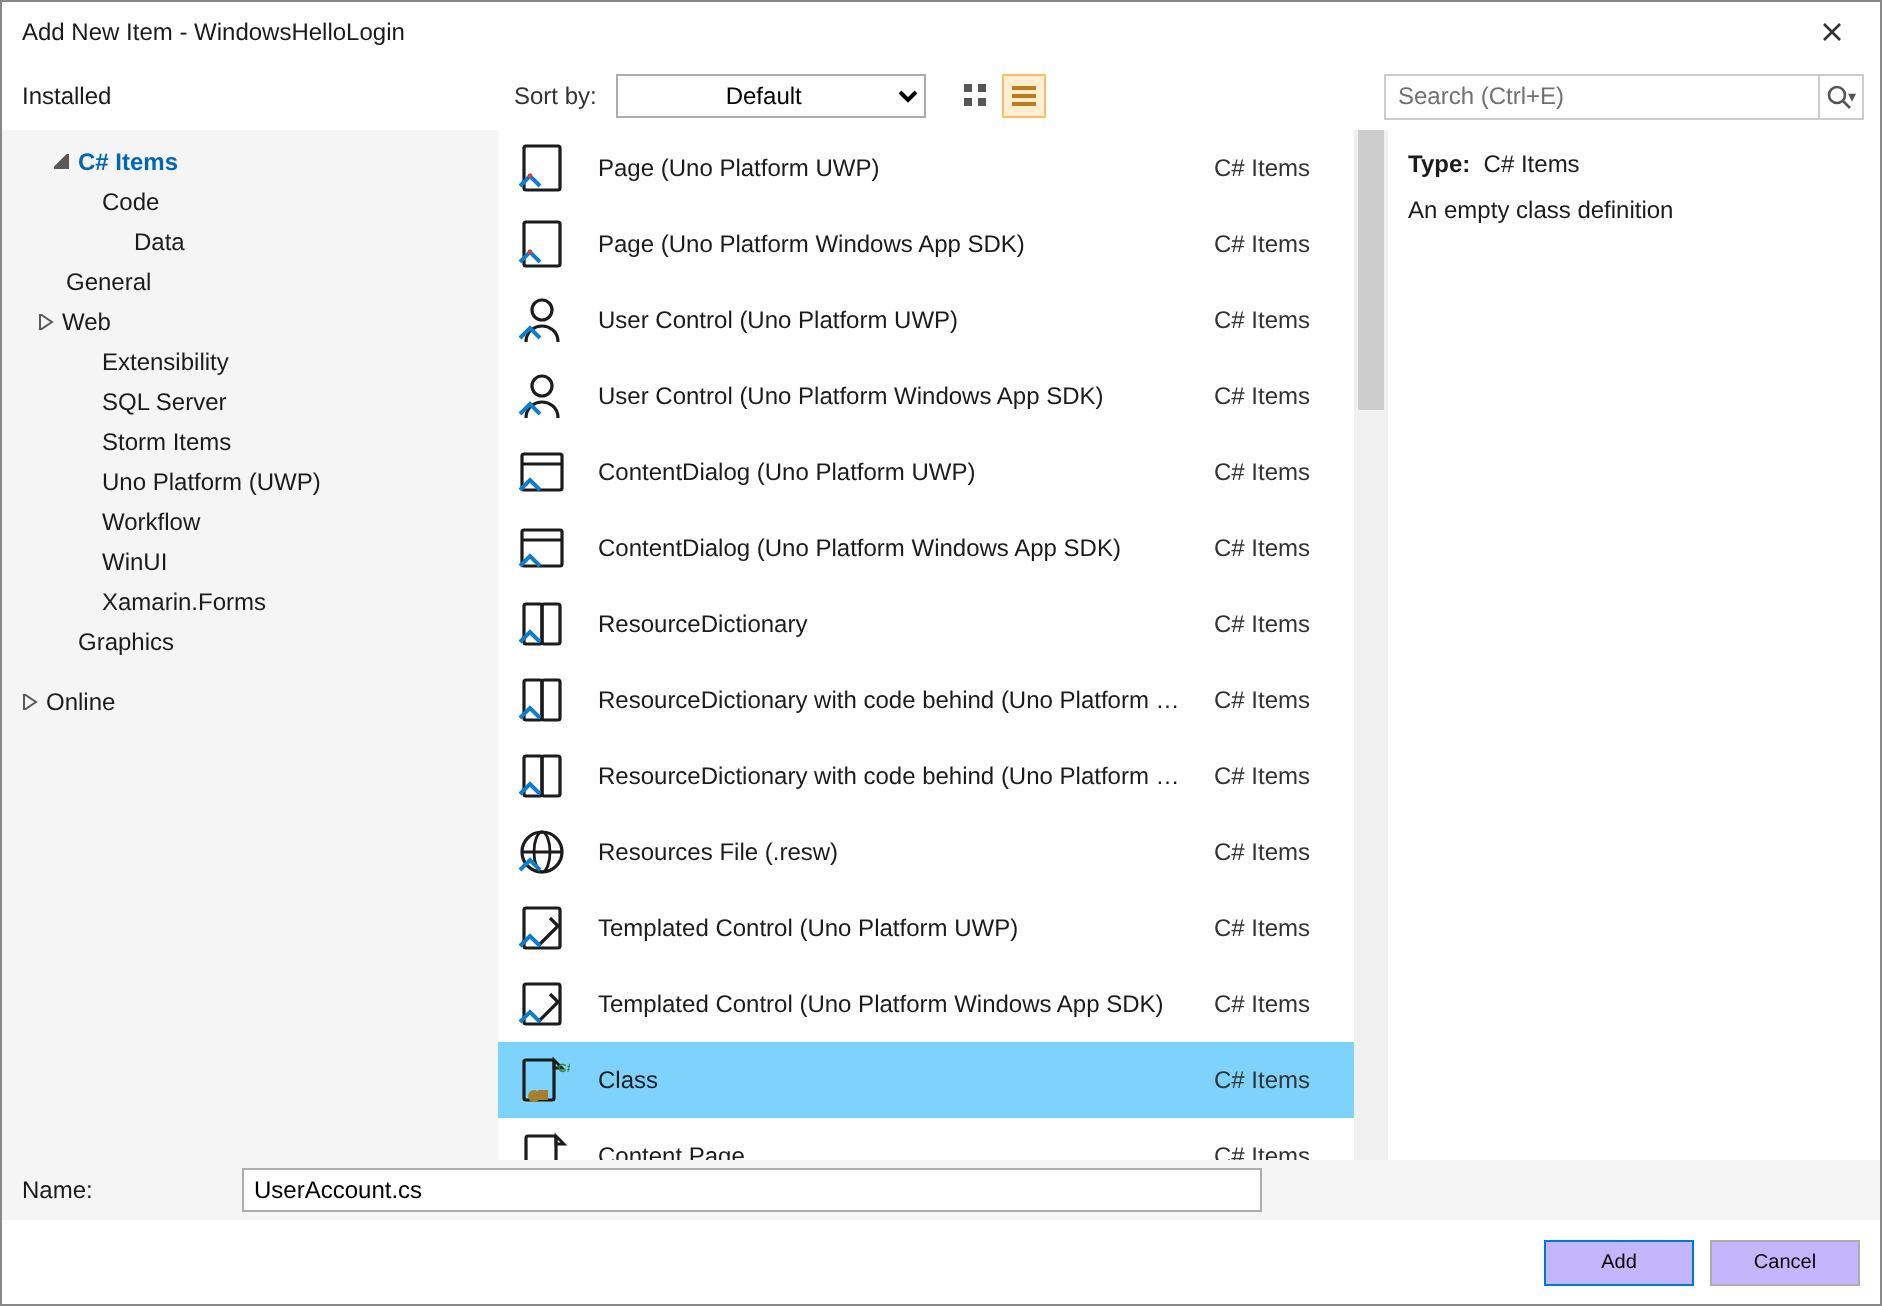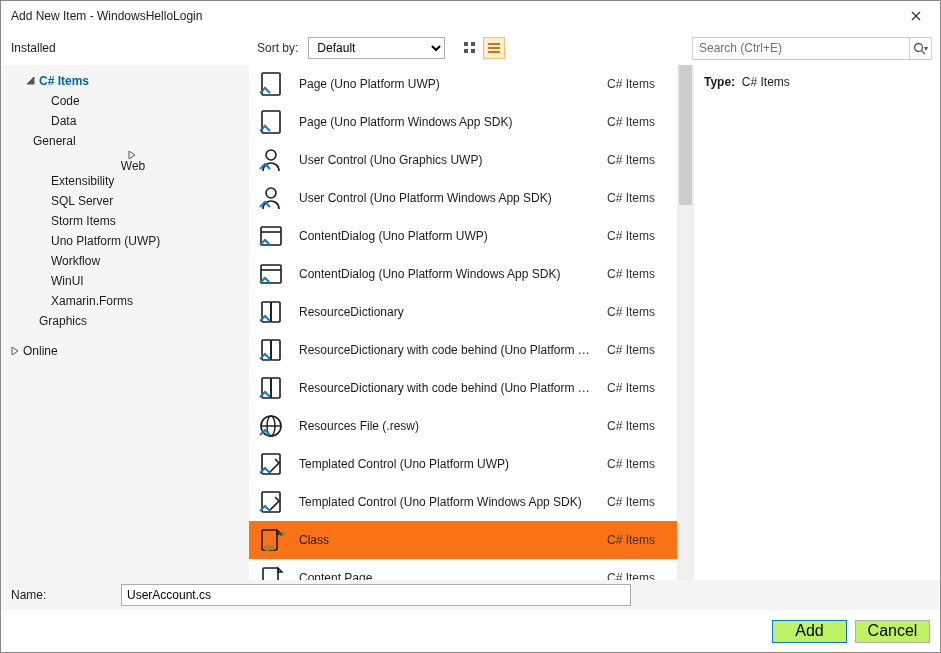--- a/index.html
+++ b/index.html
@@ -8,21 +8,21 @@
   
   .titlebar { height: 30px; display: flex; align-items: center; padding: 0 10px; gap: 20px; }
   .titlebar .title { flex: 1; font-size: 12px; }
   .titlebar .close { width: 28px; height: 20px; display: flex; align-items: center; justify-content: center; cursor: default; }
   .titlebar .close svg { width: 10px; height: 10px; stroke: #333; stroke-width: 1.3; }
 
   
   .toolbar { height: 34px; display: flex; align-items: center; gap: 8px; padding-right: 8px; }
   .toolbar .spacer-left { width: 248px; display: flex; align-items: center; padding-left: 8px; }
   .toolbar .sortlabel { color: #333; margin-right: 2px; }
-  .toolbar select { width: 137px; height: 22px; border: 1px solid #adadad; background: #fff; font-size: 12px; padding-left: 4px; }
+  .toolbar select { width: 155px; height: 22px; border: 1px solid #adadad; background: #fff; font-size: 12px; padding-left: 4px; text-align: center; }
   .toolbar .viewbtns { display: flex; gap: 2px; margin-left: 6px; }
   .toolbar .viewbtn { width: 22px; height: 22px; display: flex; align-items: center; justify-content: center; border: 1px solid transparent; }
   .toolbar .viewbtn.active { border: 1px solid #f5c069; background: #fdeecf; }
   .toolbar .flexgrow { flex: 1; }
   .toolbar .search { width: 240px; height: 23px; border: 1px solid #cccccc; display: flex; align-items: center; }
   .toolbar .search input { flex: 1; border: none; outline: none; font-size: 12px; padding: 0 6px; height: 100%; color: #555; }
   .toolbar .search input::placeholder { color: #717171; }
   .toolbar .search .sicon { width: 22px; height: 100%; display: flex; align-items: center; justify-content: center; border-left: 1px solid #ccc; }
 
   
@@ -34,40 +34,40 @@
   .tree .expander { width: 12px; height: 12px; display: inline-flex; align-items: center; justify-content: center; margin-right: 2px; }
   .tree .expander svg { width: 8px; height: 8px; }
   .tree .node.sel { color: #0066b8; }
   .tree .node.sel .lbl { font-weight: bold; }
 
   
   .centerwrap { flex: 1; display: flex; min-width: 0; }
   .list { flex: 1; overflow-y: hidden; }
   .listinner { padding: 0; }
   .item { height: 38px; display: flex; align-items: center; padding: 0 10px 0 8px; gap: 14px; }
-  .item.selected { background: #f97316; }
+  .item.selected { background: #7dd3fc; }
   .item .icon { width: 28px; height: 28px; display: flex; align-items: center; justify-content: center; }
   .item .name { flex: 1; font-size: 12px; white-space: nowrap; overflow: hidden; text-overflow: ellipsis; }
   .item .cat { width: 60px; text-align: left; font-size: 12px; color: #333; }
 
   .vscroll { width: 17px; background: #f0f0f0; position: relative; }
   .vscroll .thumb { position: absolute; left: 2px; right: 2px; top: 0; height: 140px; background: #cdcdcd; }
 
   
   .info { width: 246px; padding: 8px 10px; background: #fff; font-size: 12px; line-height: 1.55; }
   .info .row1 b { font-weight: 600; }
 
   
   .namerow { height: 30px; background: #f5f5f5; display: flex; align-items: center; padding: 0 8px; }
   .namerow label { width: 112px; padding-left: 2px; }
   .namerow input { width: 510px; height: 22px; border: 1px solid #adadad; padding: 0 5px; font-size: 12px; }
 
   
   .footer { height: 42px; display: flex; align-items: center; justify-content: flex-end; padding: 0 10px; gap: 8px; }
-  .footer button { width: 75px; height: 23px; background: #bef264; border: 1px solid #adadad; font-size: 16px; }
+  .footer button { width: 75px; height: 23px; background: #c4b5fd; border: 1px solid #adadad; font-size: 10px; }
   .footer button.primary { border: 1px solid #0078d7; }
 
   .tri-open path { fill: #595959; stroke: #595959; }
   .tri-closed path { fill: none; stroke: #595959; }
 </style>
 </head>
 <body>
 
 <svg width="0" height="0" style="position:absolute">
   <defs>
@@ -174,27 +174,27 @@
           <svg viewBox="0 0 8 8">
             <path d="M0 7 L7 7 L7 0 Z"></path>
           </svg>
         </span>
       <span class="lbl">C# Items</span>
     </div>
     <div id="tree-children">
         <div class="node" style="padding-left: 50px;">
           <span class="lbl">Code</span>
         </div>
-        <div class="node" style="padding-left: 50px;">
+        <div class="node" style="padding-left: 50px; margin-left: 16px;">
           <span class="lbl">Data</span>
         </div>
         <div class="node" style="padding-left: 32px;">
           <span class="lbl">General</span>
         </div>
-        <div class="node" style="padding-left: 16px; flex-direction: column;">
+        <div class="node" style="padding-left: 16px;">
           <span class="expander tri-closed">
             <svg viewBox="0 0 8 8">
               <path d="M1 0 L7 4 L1 8 Z"></path>
             </svg>
           </span>
           <span class="lbl">Web</span>
         </div>
         <div class="node" style="padding-left: 50px;">
           <span class="lbl">Extensibility</span>
         </div>
@@ -251,21 +251,21 @@
             </div>
             <div class="name">Page (Uno Platform Windows App SDK)</div>
             <div class="cat">C# Items</div>
           </div>
           <div class="item">
             <div class="icon">
               <svg width="28" height="26" viewBox="0 0 28 26">
                 <use href="#i-uctrl"></use>
               </svg>
             </div>
-            <div class="name">User Control (Uno Graphics UWP)</div>
+            <div class="name">User Control (Uno Platform UWP)</div>
             <div class="cat">C# Items</div>
           </div>
           <div class="item">
             <div class="icon">
               <svg width="28" height="26" viewBox="0 0 28 26">
                 <use href="#i-uctrl"></use>
               </svg>
             </div>
             <div class="name">User Control (Uno Platform Windows App SDK)</div>
             <div class="cat">C# Items</div>
@@ -365,20 +365,21 @@
     <div class="vscroll">
       <div class="thumb"></div>
     </div>
   </div>
 
   <div class="info">
     <div class="row1">
       <b>Type:</b>
       &nbsp;<span>C# Items</span>
     </div>
+    <div style="margin-top:4px;">An empty class definition</div>
   </div>
 </div>
 
 <div class="namerow">
   <label>Name:</label>
   <input value="UserAccount.cs" style="">
 </div>
 
 <div class="footer">
   <button class="primary">Add</button>

